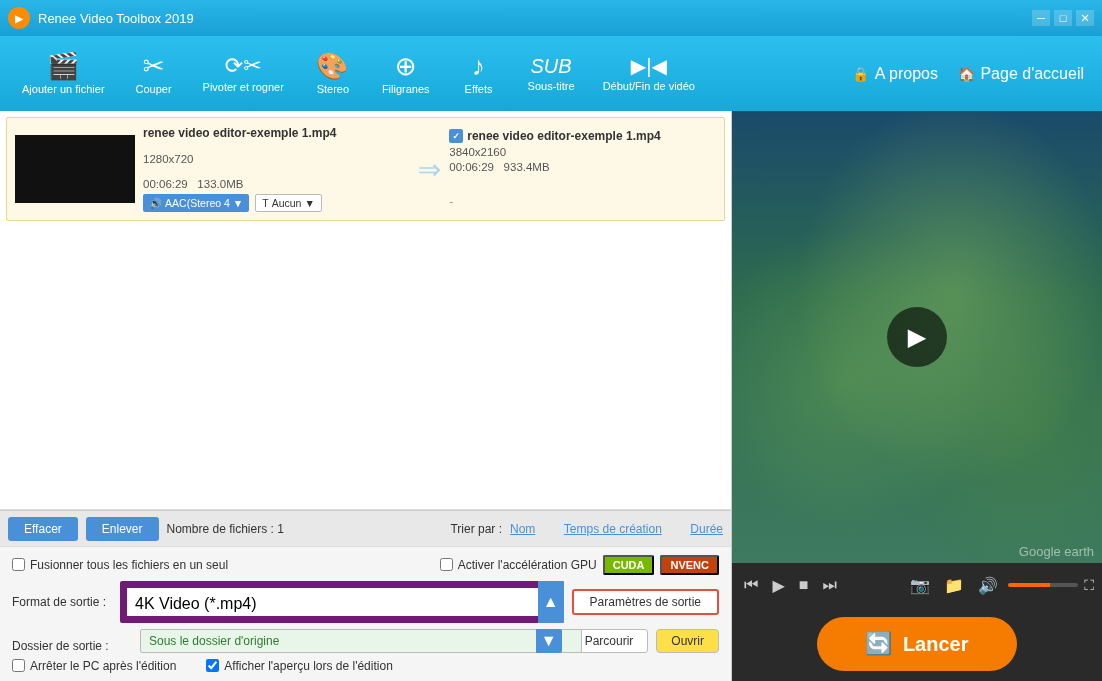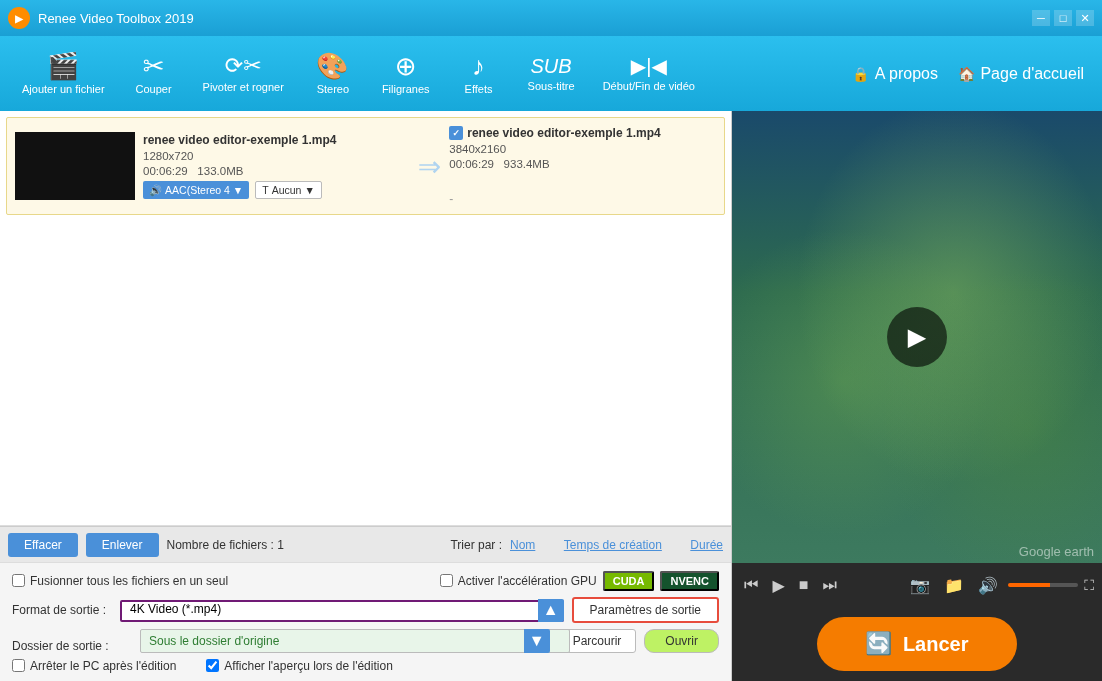--- a/index.html
+++ b/index.html
@@ -105,21 +105,21 @@
     .file-thumb {
       width: 120px; height: 68px;
       background: #111;
       flex-shrink: 0;
       position: relative;
     }
     .file-info {
       flex: 1; font-size: 11.5px; color: #333;
     }
     .file-info .fname { font-weight: 600; font-size: 12px; margin-bottom: 3px; }
-    .file-info .fmeta { color: #555; margin-bottom: 3px; }
+    .file-info .fmeta { color: #555; margin-bottom: 3px; margin-top: 13px; }
     .file-arrow {
       font-size: 28px; color: #b0d4f0;
       flex-shrink: 0;
     }
     .file-info-out {
       flex: 1; font-size: 11.5px; color: #333;
     }
     .file-info-out .fname { font-weight: 600; font-size: 12px; margin-bottom: 3px; display: flex; align-items: center; gap: 4px; }
     .file-info-out .fmeta { color: #555; margin-bottom: 3px; }
     .check-icon {
@@ -186,32 +186,32 @@
     .gpu-wrap {
       display: flex; align-items: center; gap: 6px; margin-left: auto;
     }
     .gpu-badge {
       display: flex; align-items: center; gap: 3px;
       padding: 2px 8px; border-radius: 2px;
       font-size: 11px; font-weight: bold; color: white;
       cursor: pointer;
     }
     .gpu-badge.cuda { background: #76b900; }
-    .gpu-badge.nvenc { background: #14532d; }
+    .gpu-badge.nvenc { background: #c2410c; }
     .format-row {
       display: flex; align-items: center; gap: 8px; margin-bottom: 6px;
     }
     .format-label { font-size: 12px; color: #333; width: 100px; flex-shrink: 0; }
     .format-select-wrap {
       flex: 1; position: relative;
     }
     .format-select-wrap select {
-      width: 100%; padding: 0 30px 4px 8px;
-      border: 2px solid #701a75; background: white;
-      font-size: 12px; border-radius: 2px;
+      width: 100%; padding: 7px 30px 4px 8px;
+      border: 7px solid #701a75; background: white;
+      font-size: 16px; border-radius: 2px;
       appearance: none; cursor: pointer;
     }
     .format-select-arrow {
       position: absolute; right: 0; top: 0; bottom: 0;
       width: 26px; background: #4a90d9;
       display: flex; align-items: center; justify-content: center;
       color: white; pointer-events: none; border-radius: 0 2px 2px 0;
     }
     .btn-params {
       background: white; color: #333;
@@ -236,23 +236,23 @@
       width: 26px; background: #4a90d9;
       display: flex; align-items: center; justify-content: center;
       color: white; pointer-events: none; border-radius: 0 2px 2px 0;
     }
     .btn-parcourir {
       background: white; color: #333;
       border: 1px solid #bbb; padding: 4px 14px;
       border-radius: 3px; cursor: pointer; font-size: 12px;
     }
     .btn-ouvrir {
-      background: #bef264; color: #333;
-      border: 1px solid #bbb; padding: 4px 20px;
-      border-radius: 10px; cursor: pointer; font-size: 12px;
+      background: #fde047; color: #333;
+      border: 1px solid #bbb; padding: 4px 14px;
+      border-radius: 4px; cursor: pointer; font-size: 12px;
     }
     .last-row {
       display: flex; align-items: center; gap: 30px;
     }
 
     
     .right-panel {
       width: 370px;
       display: flex; flex-direction: column;
       background: #1a1a1a;

